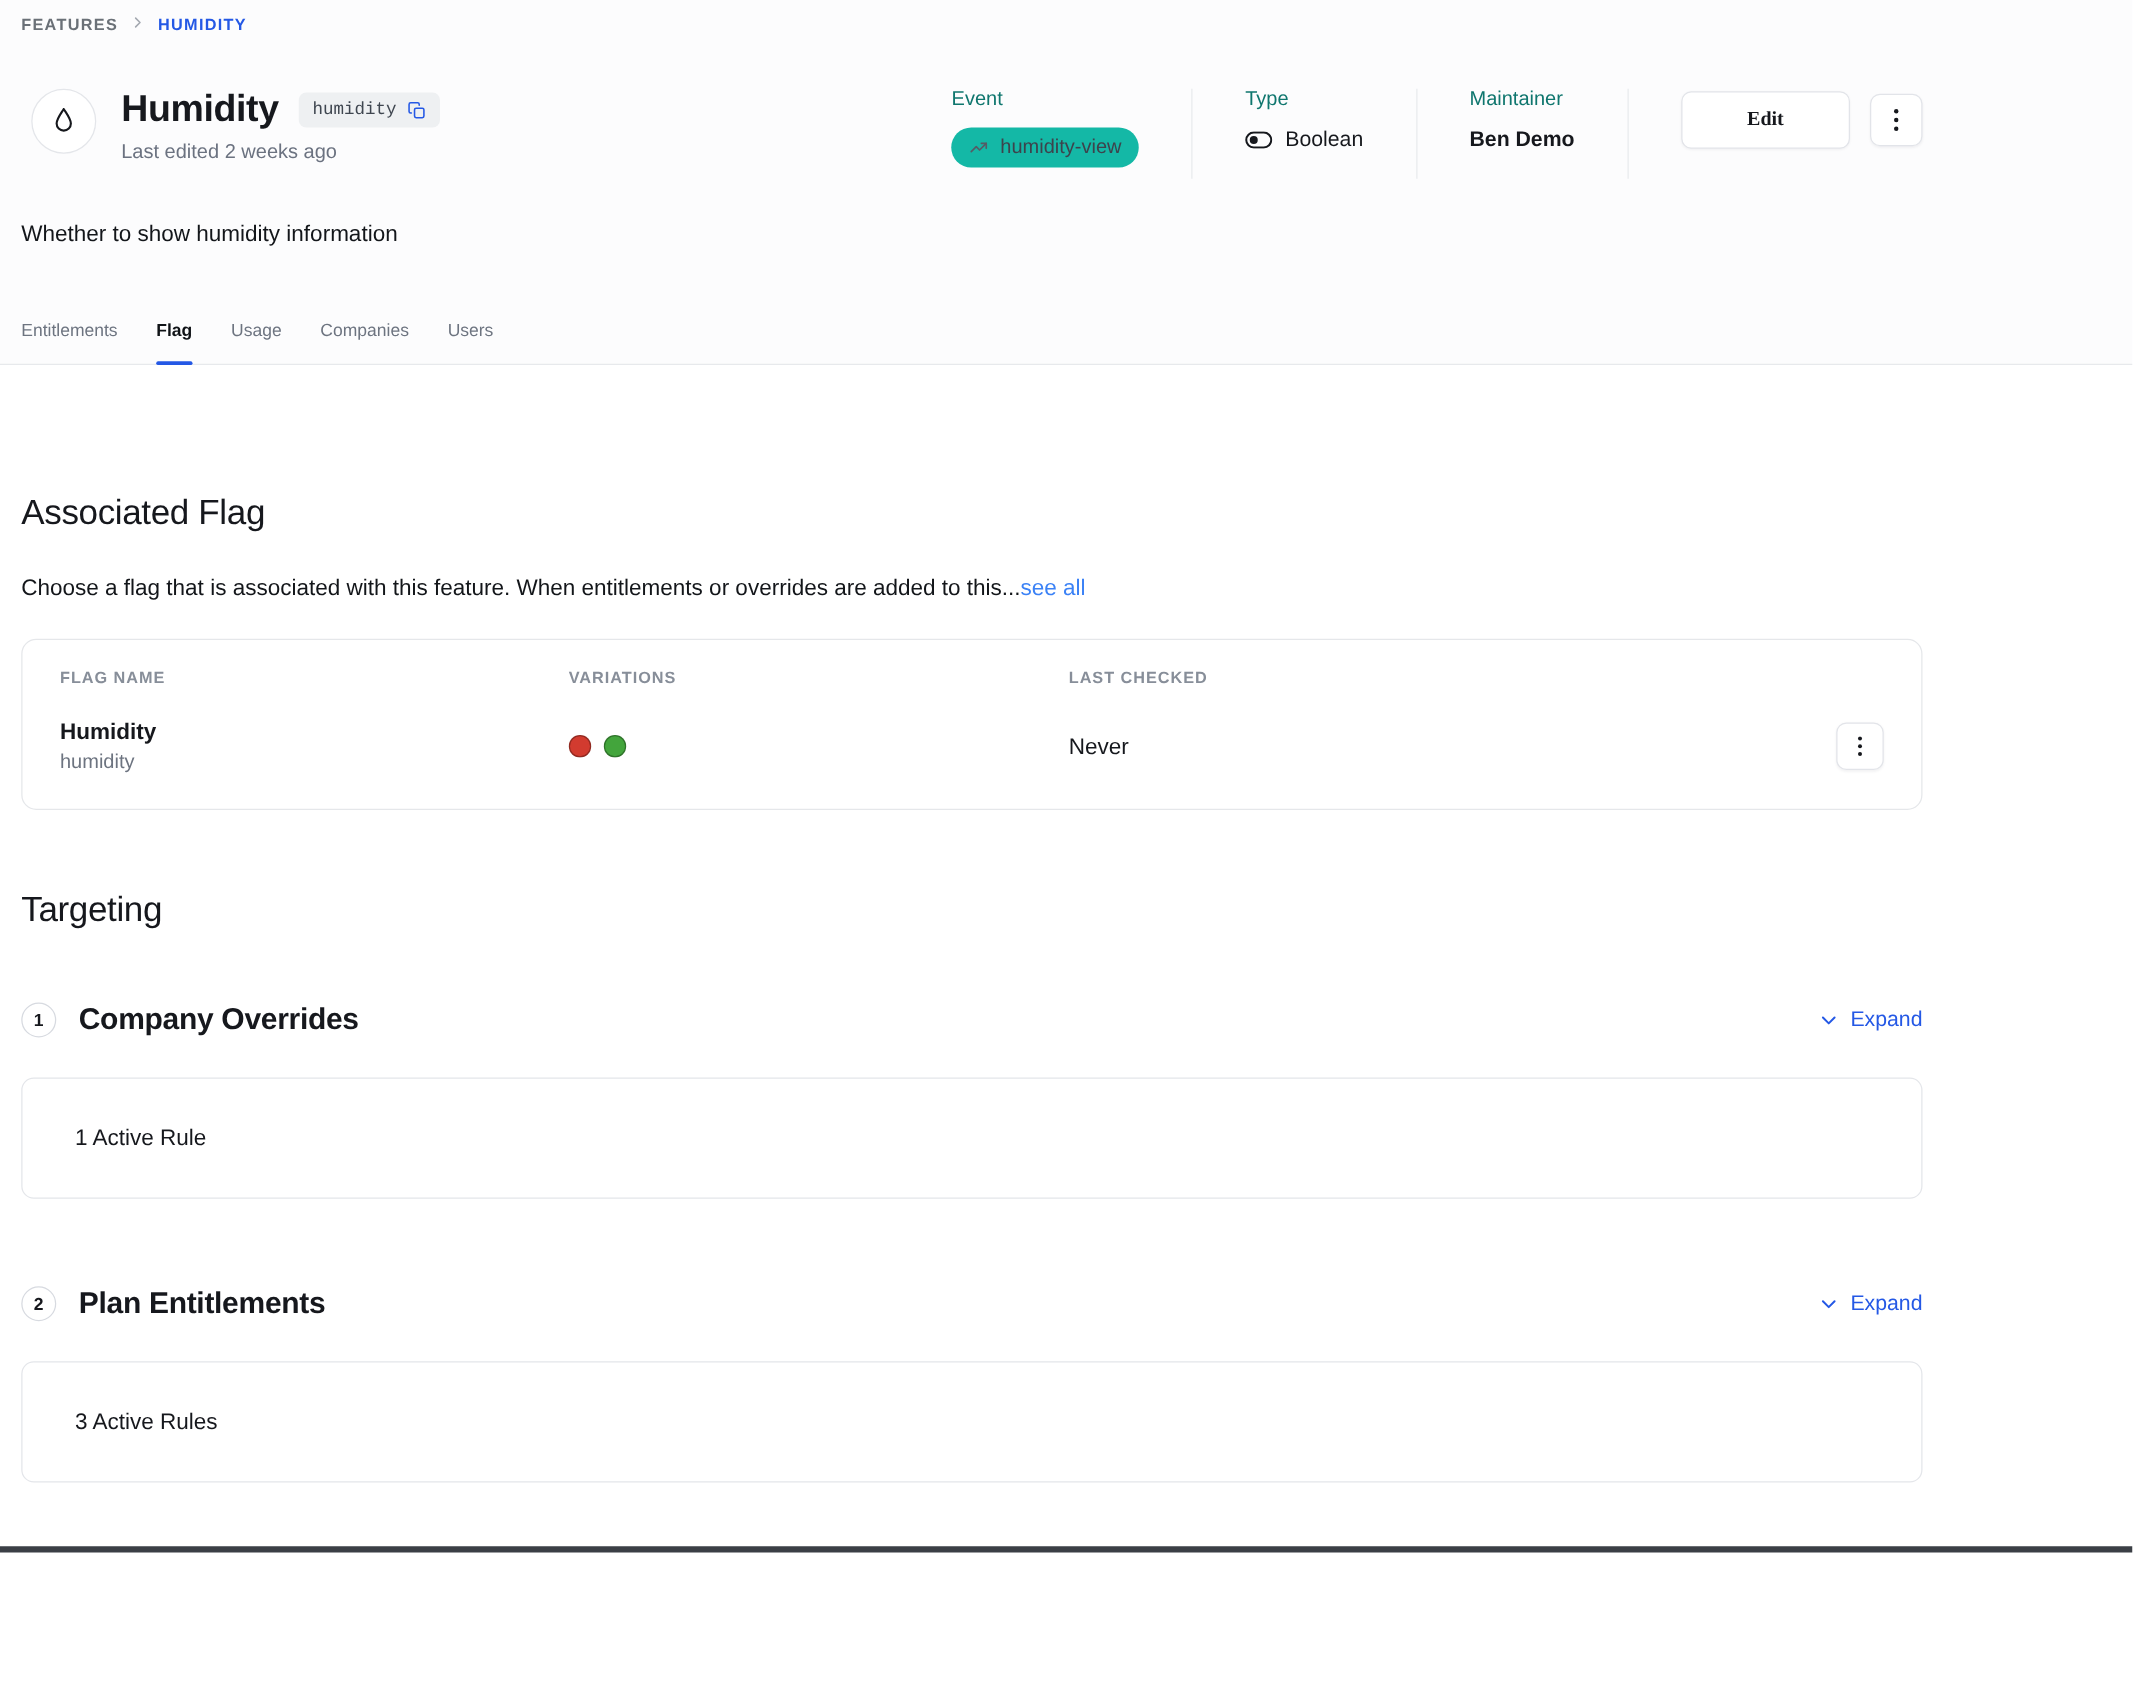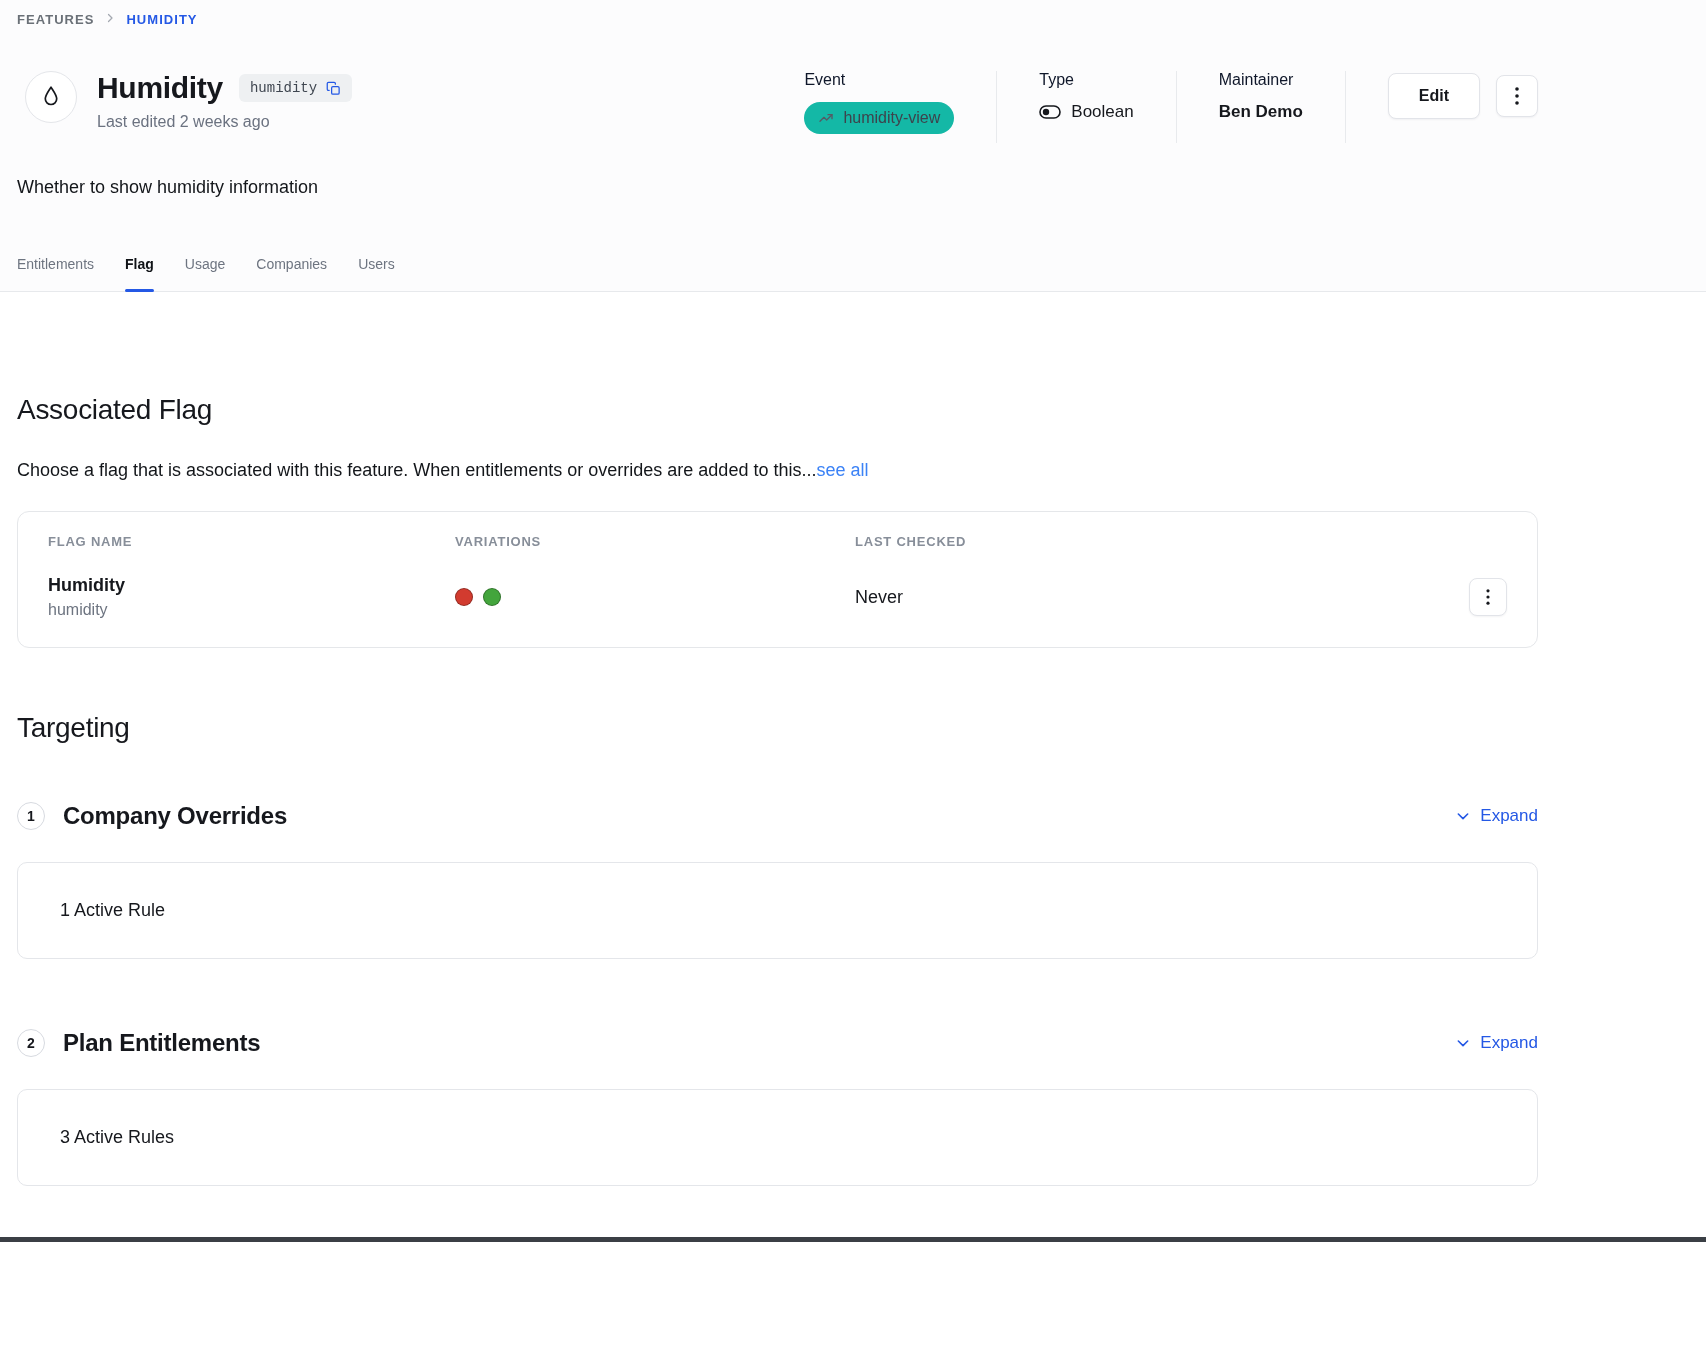--- a/index.html
+++ b/index.html
@@ -24,28 +24,28 @@
     display:flex; align-items:center; justify-content:center; background:#fff; margin-left:8px; }
   .title-line { display:flex; align-items:center; gap:16px; }
   h1 { font-size:30px; font-weight:700; margin:0; letter-spacing:-0.01em; }
   .slug-badge { display:inline-flex; align-items:center; gap:9px; background:#eef0f2; border-radius:6px;
     padding:6px 11px; font-family:"Liberation Mono","DejaVu Sans Mono",monospace; font-size:14px; color:#3f4650; cursor:pointer; }
   .last-edited { margin-top:8px; font-size:16px; color:#6b7280; }
 
   .head-right { display:flex; align-items:flex-start; }
   .meta-col { display:flex; flex-direction:column; gap:13px; padding-right:42px; margin-right:42px;
     border-right:1px solid #e8eaed; min-height:72px; }
-  .meta-label { font-size:16px; color:#0f172a; }
+  .meta-label { font-size:16px; color:#0f766e; }
   .meta-value { font-size:17px; display:flex; align-items:center; gap:10px; }
   .meta-value.bold { font-weight:600; }
   .event-pill { background:#14b8a6; border-radius:17px; padding:7px 14px; display:flex; gap:9px;
     align-items:center; font-size:16px; color:#3d434c; cursor:pointer; }
   .head-actions { display:flex; gap:16px; align-items:center; margin-top:2px; }
-  .edit-btn { height:46px; padding:0 30px; font-size:16px; font-weight:600; border:1px solid #e2e4e9;
-    border-radius:8px; background:#fff; cursor:pointer; box-shadow:0 1px 2px rgba(16,24,40,.05); font-family:Liberation Sans, sans-serif; color:#16181d; }
+  .edit-btn { height:46px; padding:0 52px; font-size:16px; font-weight:600; border:1px solid #e2e4e9;
+    border-radius:8px; background:#fff; cursor:pointer; box-shadow:0 1px 2px rgba(16,24,40,.05); font-family:Liberation Serif, serif; color:#16181d; }
   .kebab-btn { width:42px; height:42px; border:1px solid #e2e4e9; border-radius:8px; background:#fff;
     display:flex; align-items:center; justify-content:center; cursor:pointer; box-shadow:0 1px 2px rgba(16,24,40,.05); }
 
   .description { margin:34px 0 0; font-size:18px; color:#13161a; }
 
   .tabs { display:flex; gap:31px; margin-top:58px; padding-left:17px; }
   .tab { font-size:14px; color:#6d7480; padding-bottom:19px; cursor:pointer; position:relative; }
   .tab.active { color:#101317; font-weight:700; }
   .tab.active::after { content:""; position:absolute; left:0; right:0; bottom:-1px; height:3px;
     background:#2458e5; border-radius:2px; }

